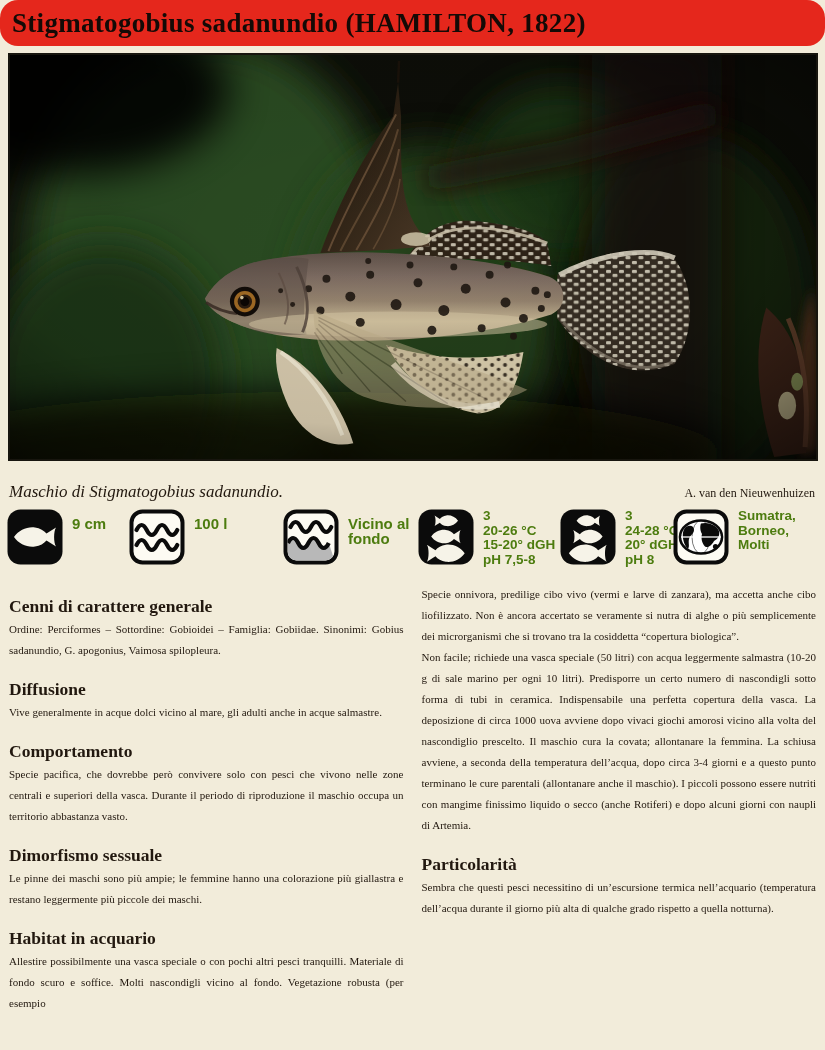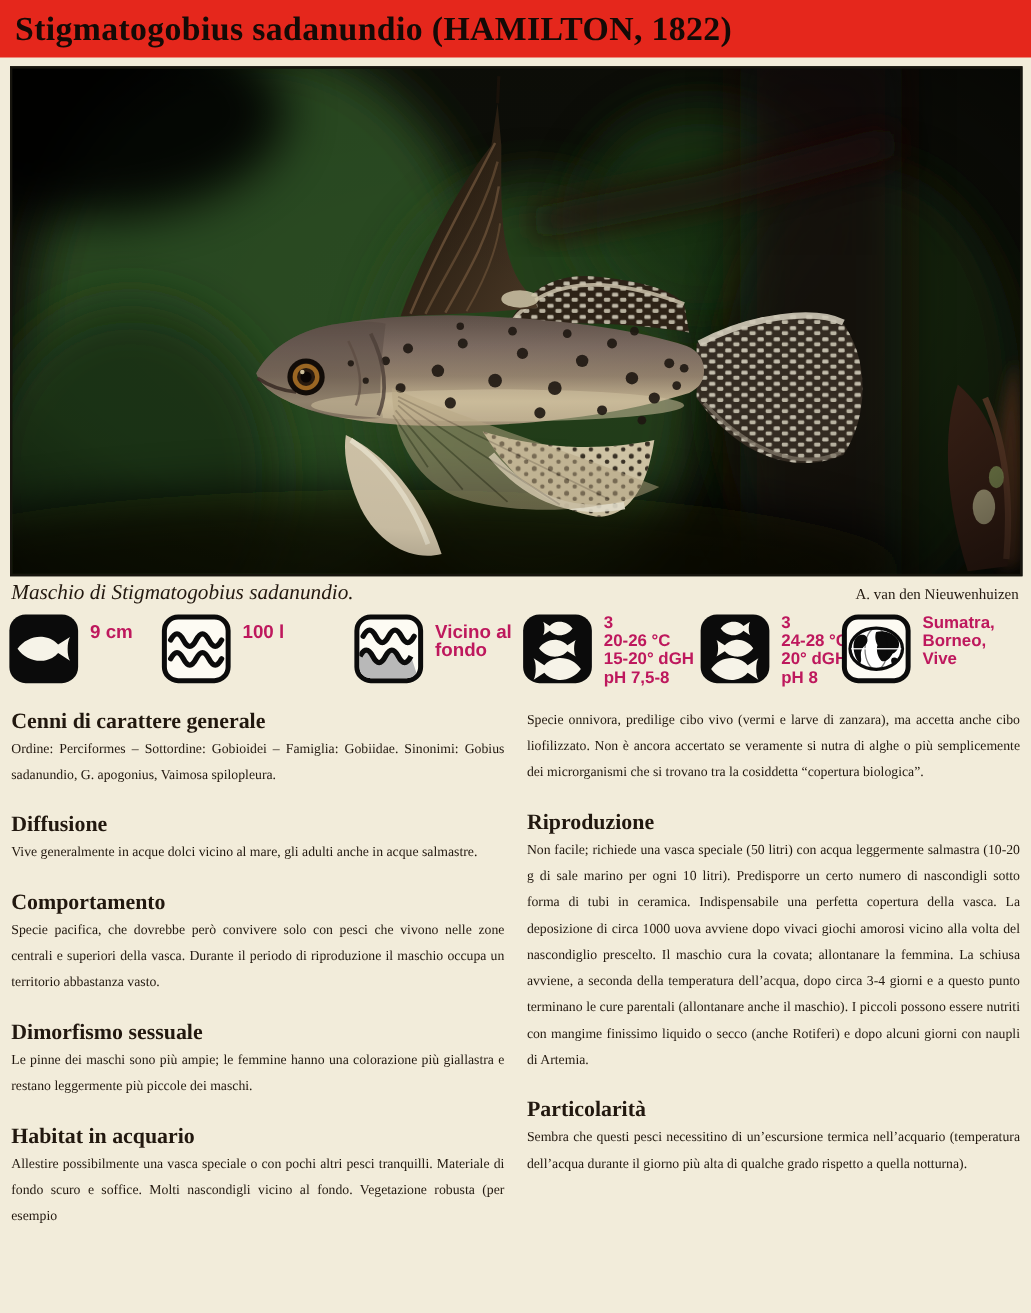--- a/index.html
+++ b/index.html
@@ -7,58 +7,58 @@
     width:825px;height:1050px;overflow:hidden;
     background:#f2ecda;color:#22180f;
     font-family:"Liberation Serif",serif;
   }
   .page{width:825px;height:1050px;position:relative}
 
   
   .header{
     height:46px;background:#e5271c;
     display:flex;align-items:center;
-    padding:0 12px;box-sizing:border-box;
+    padding:0 12px;box-sizing:border-box;border-radius:18px;
   }
   .header h1{
     margin:0;font-size:27px;font-weight:bold;color:#140a06;
     letter-spacing:.3px;white-space:nowrap;
   }
 
   
   .photo-wrap{
     margin:7px 7px 0 8px;height:404px;
     border:2px solid #17150e;background:#0d0e08;position:relative;
   }
   svg.photo{display:block;width:100%;height:100%}
 
   
   .caption-row{
     display:flex;justify-content:space-between;align-items:baseline;
-    margin:3px 10px 0 9px;
+    margin:21px 10px 0 9px;
   }
   .caption{font-style:italic;font-size:17px}
   .credit{font-size:12px}
 
   
   .specs-row{position:relative;height:66px;margin-top:4px}
   .spec{position:absolute;top:2px;display:flex;gap:8px;align-items:flex-start}
   .spec svg{flex:0 0 auto}
   .spec-label{
     font-family:"Liberation Sans",sans-serif;font-weight:bold;
-    font-size:13.5px;line-height:14.5px;color:#be185d;padding-top:1px;
+    font-size:13.5px;line-height:14.5px;color:#4d7c0f;padding-top:1px;
   }
   .spec-label.single{padding-top:9px;font-size:15px}
   .spec-label.twoline{padding-top:9px;font-size:15px}
 
   
   .columns{display:flex;gap:18px;margin:12px 9px 0 9px}
   .col{flex:1;min-width:0}
   .sec h3{font-size:17.5px;margin:18px 0 2px;font-weight:bold}
-  .sec.first h3{margin-top:0}
+  .sec.first h3{margin-top:12px}
   .sec p{margin:0;font-size:11px;line-height:21px;text-align:justify}
 </style>
 </head>
 <body>
 
 <div class="page">
 
   <div class="header">
     <h1>Stigmatogobius sadanundio (HAMILTON, 1822)</h1>
   </div>
@@ -284,21 +284,21 @@
         <ellipse cx="29" cy="29" rx="21" ry="16.5" fill="#ffffff" stroke="#0b0b0b" stroke-width="2.6"></ellipse>
         <path d="M14,19 C18,16.5 22,18 22,22 C22,26 18,27 17,31 C16,35 18,38 16,41 C13,38 10.8,33 10.8,27 C10.8,23.5 12,20.5 14,19 Z" fill="#0b0b0b"></path>
         <path d="M29,15.5 C36,13.5 43.5,17 46.5,22 C48.5,26 46.5,31 42,33 C40,37 36,40.5 33,38.5 C30,35.5 28.8,30 30,26 C27.8,22 28,17.5 29,15.5 Z" fill="#0b0b0b"></path>
         <circle cx="43.5" cy="38.5" r="2.6" fill="#0b0b0b"></circle>
         <ellipse cx="29" cy="29" rx="9" ry="16.5" fill="none" stroke="#0b0b0b" stroke-width="1" opacity="0.55"></ellipse>
         <line x1="9" y1="29" x2="49" y2="29" stroke="#ffffff" stroke-width="1.3" opacity="0.85"></line>
       </svg>
       <div class="spec-label">
         <div>Sumatra,</div>
         <div>Borneo,</div>
-        <div>Vive</div>
+        <div>Molti</div>
       </div>
     </div>
   </div>
 
   <div class="columns">
     <div class="col">
       <div class="sec first">
         <h3>Cenni di carattere generale</h3>
         <p>Ordine: Perciformes – Sottordine: Gobioidei – Famiglia: Gobiidae. Sinonimi: Gobius sadanundio, G. apogonius, Vaimosa spilopleura.</p>
       </div>
@@ -318,21 +318,20 @@
         <h3>Habitat in acquario</h3>
         <p><span>Allestire possibilmente una vasca speciale o con pochi altri pesci tranquilli. Materiale di fondo scuro e soffice. Molti nascondigli vicino al fondo. Vegetazione robusta (per esempio </span></p>
       </div>
     </div>
 
     <div class="col">
       <div class="sec first">
         <p>Specie onnivora, predilige cibo vivo (vermi e larve di zanzara), ma accetta anche cibo liofilizzato. Non è ancora accertato se veramente si nutra di alghe o più semplicemente dei microrganismi che si trovano tra la cosiddetta “copertura biologica”.</p>
       </div>
       <div class="sec">
-        <h3>Riproduzione</h3>
         <p>Non facile; richiede una vasca speciale (50 litri) con acqua leggermente salmastra (10-20 g di sale marino per ogni 10 litri). Predisporre un certo numero di nascondigli sotto forma di tubi in ceramica. Indispensabile una perfetta copertura della vasca. La deposizione di circa 1000 uova avviene dopo vivaci giochi amorosi vicino alla volta del nascondiglio prescelto. Il maschio cura la covata; allontanare la femmina. La schiusa avviene, a seconda della temperatura dell’acqua, dopo circa 3-4 giorni e a questo punto terminano le cure parentali (allontanare anche il maschio). I piccoli possono essere nutriti con mangime finissimo liquido o secco (anche Rotiferi) e dopo alcuni giorni con naupli di Artemia.</p>
       </div>
       <div class="sec">
         <h3>Particolarità</h3>
         <p>Sembra che questi pesci necessitino di un’escursione termica nell’acquario (temperatura dell’acqua durante il giorno più alta di qualche grado rispetto a quella notturna).</p>
       </div>
     </div>
   </div>
 
 </div>

